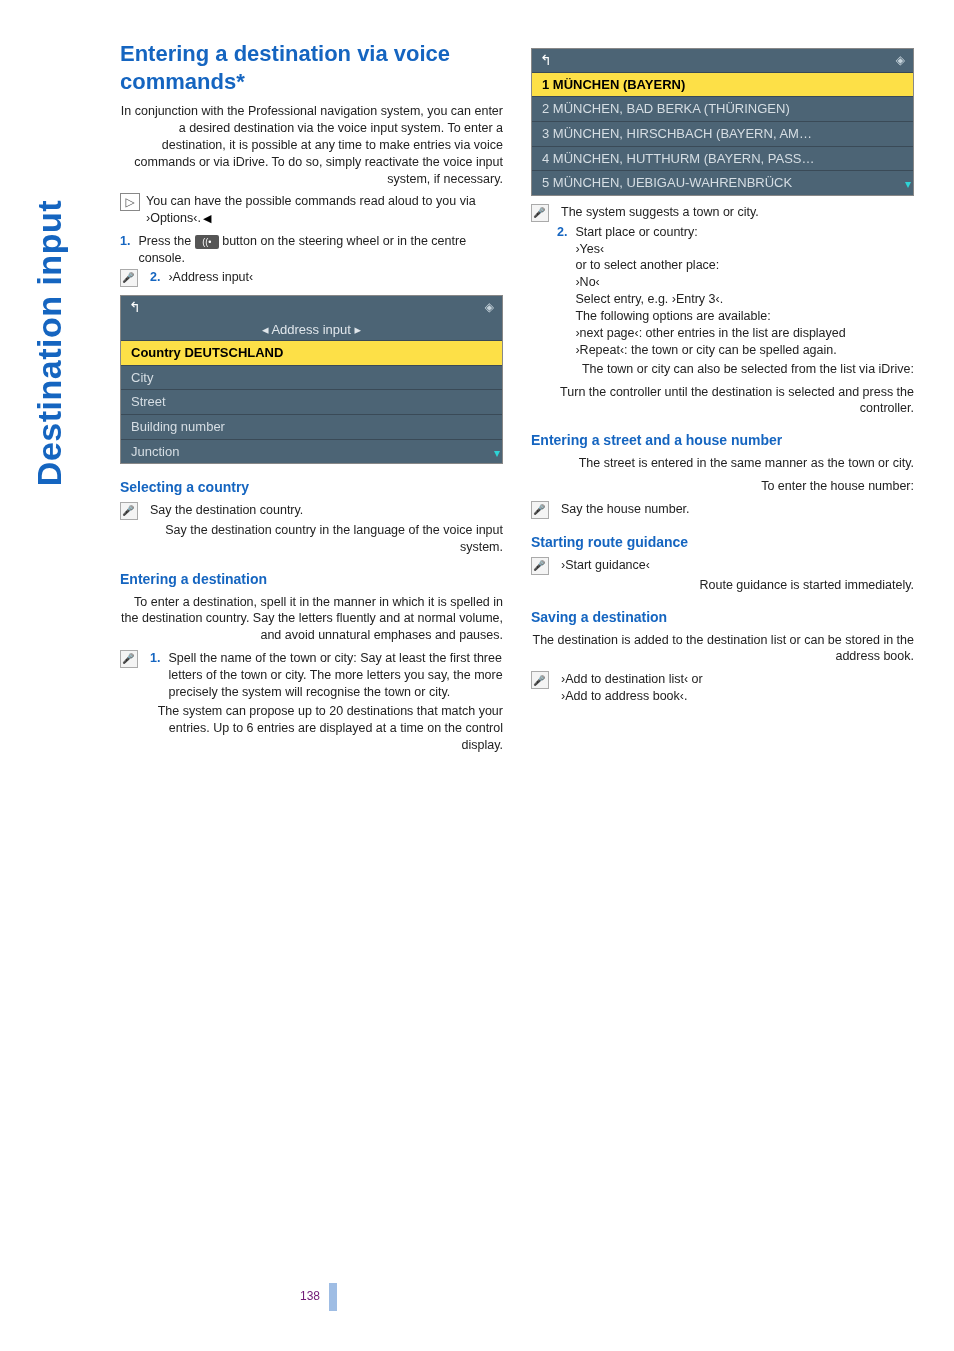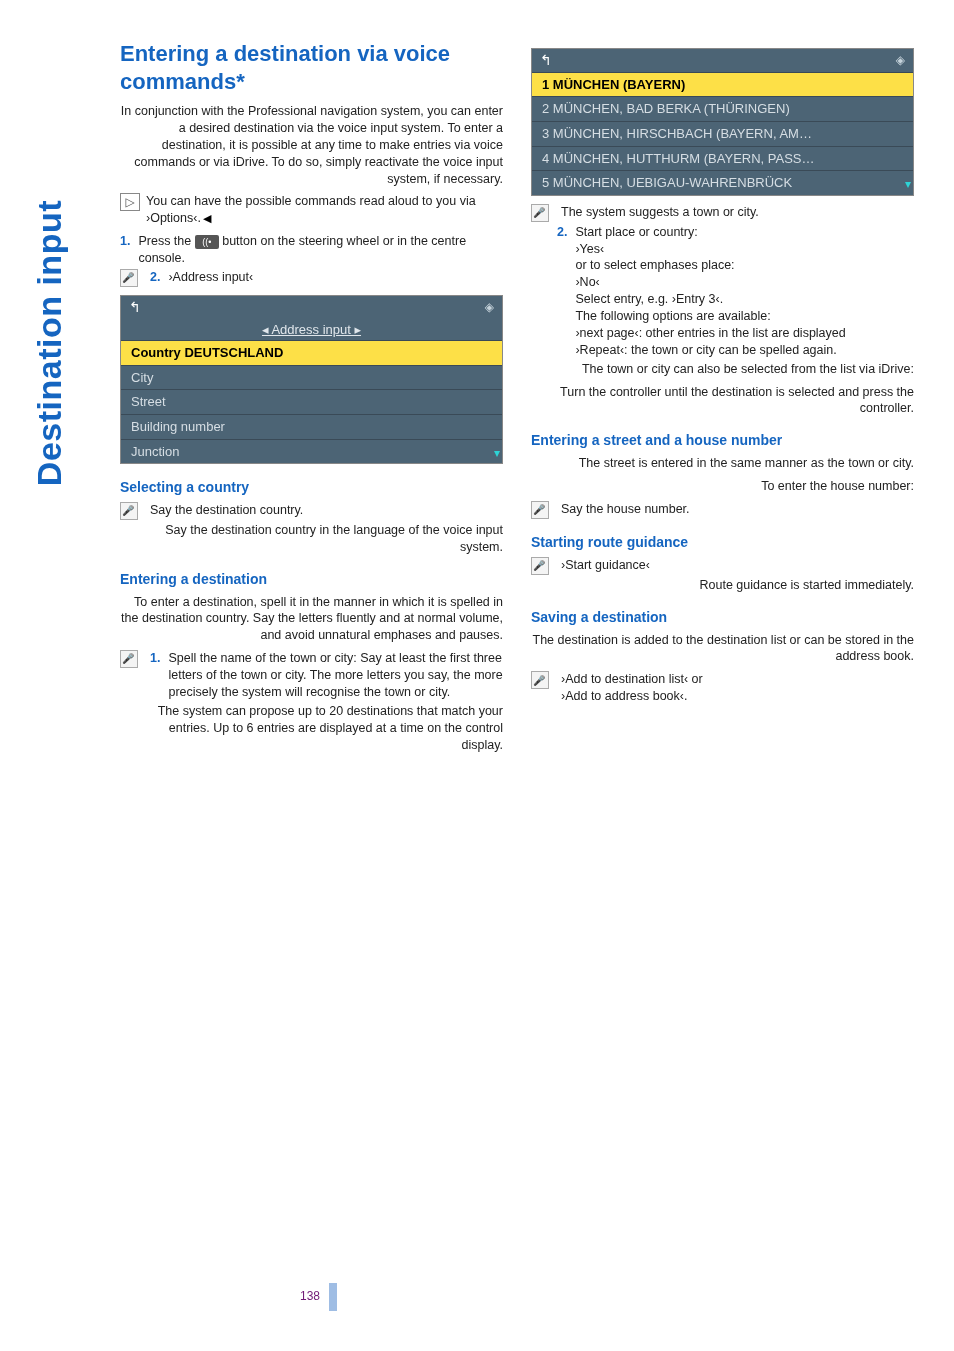--- a/index.html
+++ b/index.html
@@ -103,21 +103,20 @@
     background: #4c6475;
     color: #fff;
     padding: 2px 8px;
     font-size: 14px;
   }
   .panel .title-row {
     text-align: center;
     color: #e0e6eb;
     background: #4c6475;
     padding: 2px 8px;
-    text-decoration: underline;
   }
   .panel .row {
     padding: 3px 10px;
     border-top: 1px solid #3a4a57;
     background: #4c6475;
     color: #d6dee4;
   }
   .panel .row.hl {
     background: #fde047;
     color: #000;
@@ -234,21 +233,21 @@
       <span class="mic-icon">🎤</span>
       <span>The system suggests a town or city.</span>
     </div>
 
     <div class="num-step" style="align-items:flex-start;">
       <span style="width:18px;flex-shrink:0;"></span>
       <span class="n">2.</span>
       <div>
         <div>Start place or country:</div>
         <div>›Yes‹</div>
-        <div>or to select emphases place:</div>
+        <div>or to select another place:</div>
         <div>›No‹</div>
         <div>Select entry, e.g. ›Entry 3‹.</div>
         <div>The following options are available:</div>
         <div>›next page‹: other entries in the list are displayed</div>
         <div>›Repeat‹: the town or city can be spelled again.</div>
       </div>
     </div>
 
     <p>The town or city can also be selected from the list via iDrive:</p>
     <p>Turn the controller until the destination is selected and press the controller.</p>

